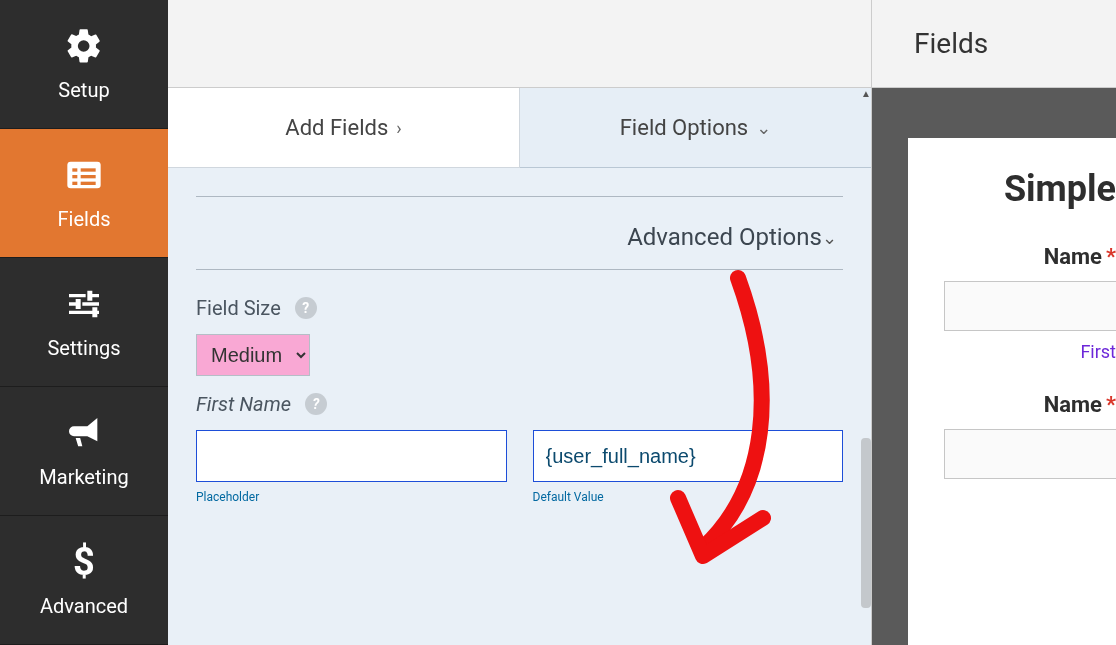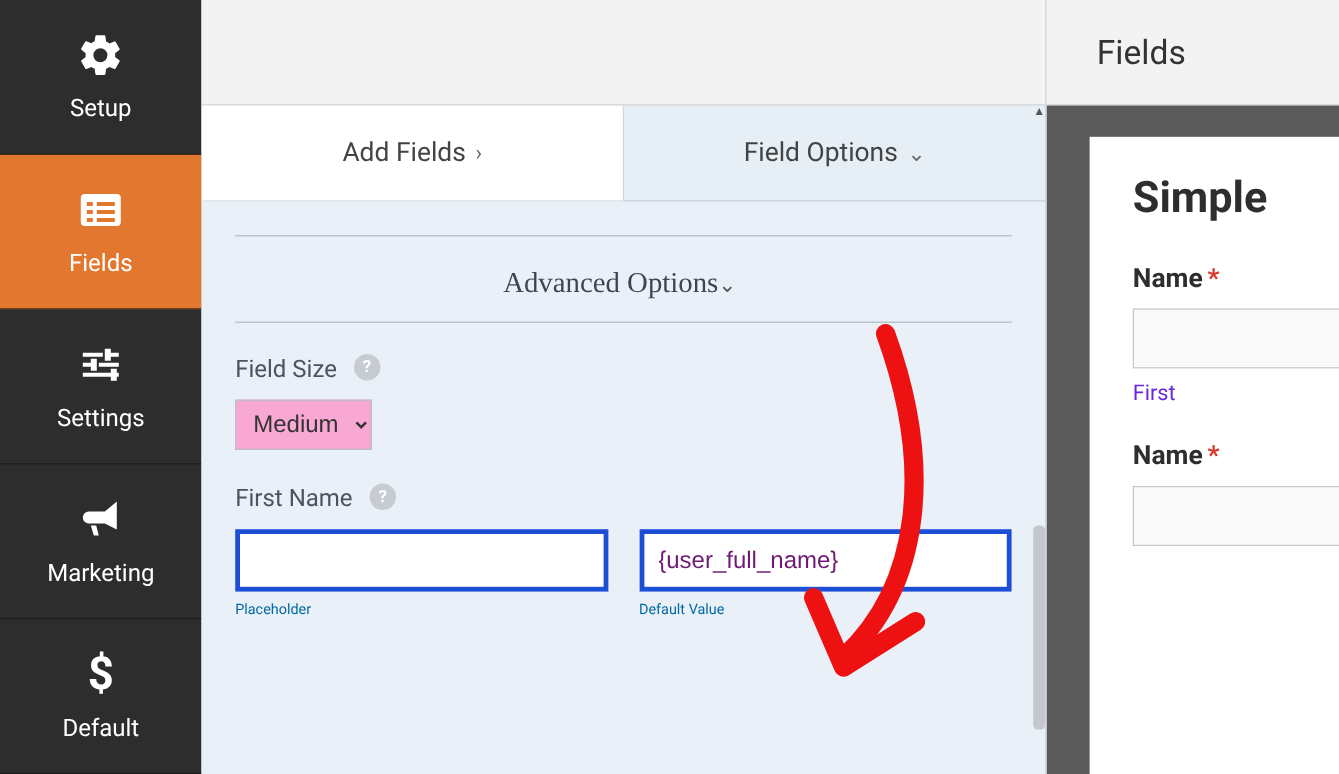--- a/index.html
+++ b/index.html
@@ -56,43 +56,43 @@
   .tab .chev{ font-size:18px; color:#666;}
   .panel-body{
     background:#e9f0f7;
     padding:28px 28px 40px 28px;
     overflow:hidden;
     flex:1;
     position:relative;
   }
   hr.sep{ border:none; border-top:1px solid #aeb8c2; margin:0 0 22px 0;}
   .section-head{
-    display:flex; align-items:center; justify-content:center;
-    font-size:24px; color:#3c4650; padding:4px 0 18px 0;font-family:Liberation Serif, serif;
+    display:flex; align-items:center; justify-content:flex-end;
+    font-size:24px; color:#3c4650; padding:4px 0 18px 0;
   }
   .section-head .chev{ font-size:18px; color:#555; padding-right:6px;}
   .field-row-label{
-    display:flex; align-items:flex-start; gap:14px;
+    display:flex; align-items:center; gap:14px;
     font-size:20px; color:#4a5560; margin:26px 0 14px 0;
   }
   .help{
     width:22px;height:22px;border-radius:50%;
     background:#c6ccd2;color:#fff;font-size:14px;font-weight:700;
     display:inline-flex;align-items:center;justify-content:center;
   }
   select.size{
     font-size:20px; padding:8px 10px; border:1px solid #b5bec7; background:#f9a8d4;color:#333;
   }
   .two-col{
     display:flex; gap:26px; margin-top:6px;
   }
   .two-col .col{ flex:1; display:flex; flex-direction:column; gap:8px;}
   .two-col input{
     width:100%; height:52px; font-size:20px; padding:6px 12px;
-    border:4px solid #1d4ed8; background:#fff; color:#701a75;
+    border:1px solid #1d4ed8; background:#fff; color:#0c4a6e;
   }
   .sub{
     font-size:12px; color:#0369a1;
   }
   
   .scroll-edge{
     position:absolute; right:0; top:88px; bottom:0; width:12px;
   }
   .scroll-edge .up{position:absolute;top:0;right:0;font-size:10px;color:#555;}
   .scroll-thumb{
@@ -108,21 +108,21 @@
   .preview{
     width:244px; flex-shrink:0;
     background:#f3f3f3;
     display:flex; flex-direction:column;
   }
   .preview-head{
     height:88px; display:flex; align-items:center; padding-left:42px;
     font-size:28px; color:#333; border-bottom:1px solid #ccc;
   }
   .preview-body{
-    flex:1; background:#5a5a5a; padding:26px 0 0 36px; overflow:hidden;
+    flex:1; background:#5a5a5a; padding:50px 0 0 36px; overflow:hidden;text-align:right;
   }
   .form-card{
     background:#fff; padding:30px 0 0 36px; height:100%;
   }
   .form-title{ font-size:36px; font-weight:700; color:#2e2e2e; margin-bottom:34px;}
   .flab{ font-size:22px; font-weight:700; color:#2e2e2e; margin-bottom:12px;}
   .flab .req{ color:#d9372b; margin-left:4px;}
   .finput{
     border:1px solid #c6c6c6; background:#fafafa; height:50px; width:200px; margin-bottom:10px;
   }
@@ -169,21 +169,21 @@
     <span class="glyph">
       <svg viewBox="0 0 24 24">
           <path d="M20 3v14l-6-3H6a3 3 0 0 1 0-6h8l6-5zM7 15l1.5 5H11l-1.3-5H7z"></path>
         </svg>
     </span>
     <span>Marketing</span>
   </div>
 
   <div class="nav-item">
     <span class="glyph" style="font-weight:700;">$</span>
-    <span>Default</span>
+    <span>Advanced</span>
   </div>
 </nav>
 
 <section class="panel">
   <div class="panel-top"></div>
 
   <div class="tabs">
     <div class="tab">
       <span>Add Fields</span>
       <span class="chev">›</span>
@@ -204,21 +204,21 @@
     <hr class="sep">
 
     <div class="field-row-label">
       <span>Field Size</span>
       <span class="help">?</span>
     </div>
     <select class="size">
       <option>Medium</option>
     </select>
 
-    <div class="field-row-label" style="margin-top:28px;">
+    <div class="field-row-label" style="margin-top:16px;font-style:italic;">
       <span>First Name</span>
       <span class="help">?</span>
     </div>
 
     <div class="two-col">
       <div class="col">
         <input type="text" value="" style="">
         <span class="sub">Placeholder</span>
       </div>
       <div class="col">

